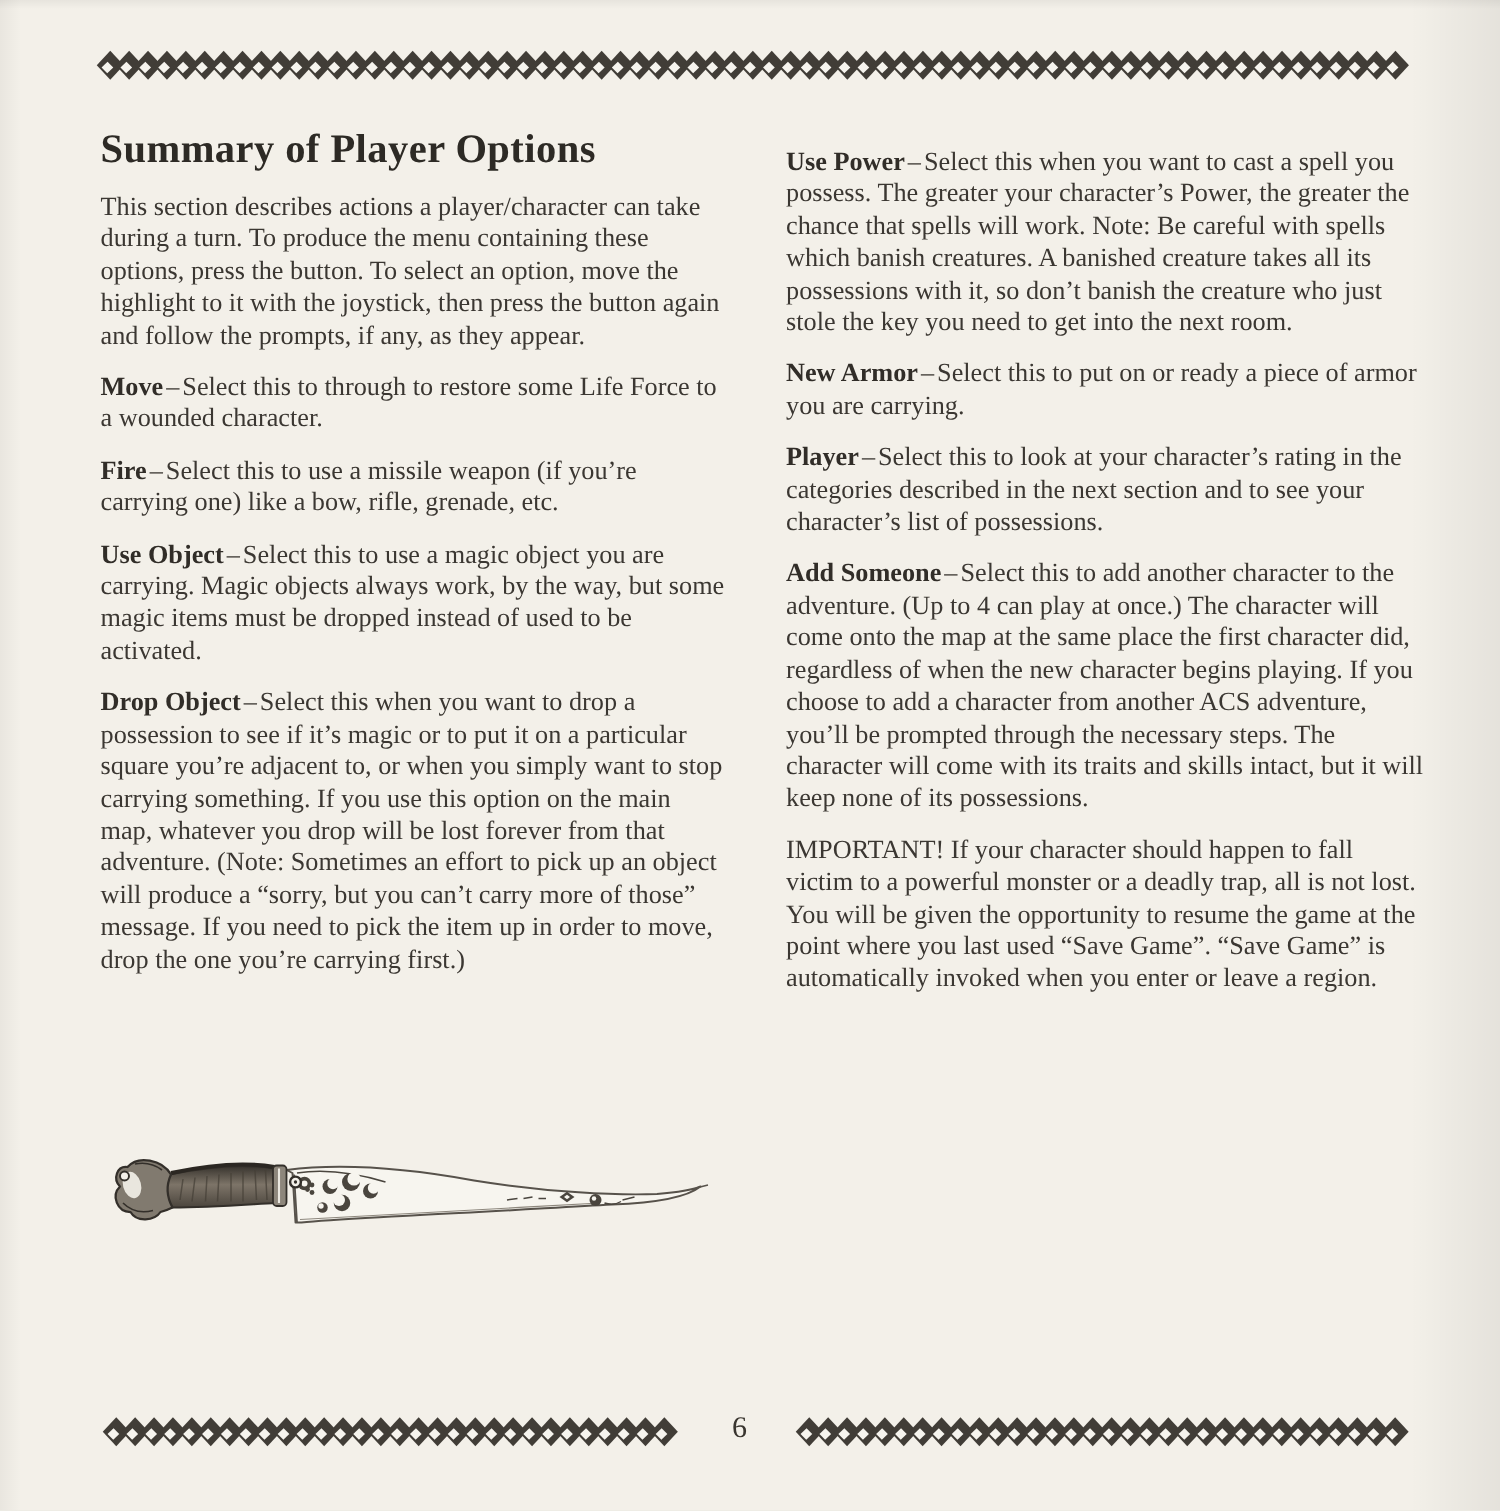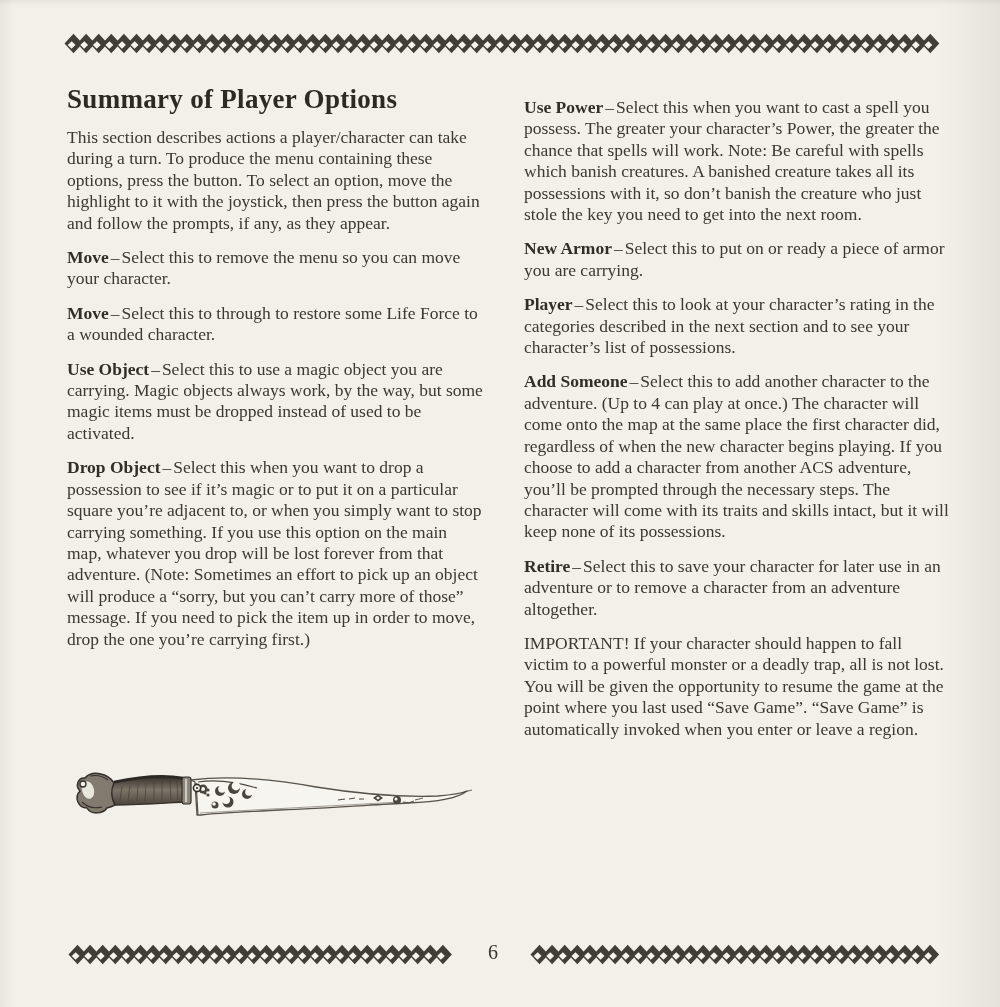--- a/index.html
+++ b/index.html
@@ -193,41 +193,40 @@
         <polygon points="857.300000000001,10.5 866.300000000001,0.8 875.300000000001,10.5 866.300000000001,20.2" fill="#413d37"></polygon>
         <polygon points="860.500000000001,12 864.500000000001,8.2 868.300000000001,12 864.300000000001,15.8" fill="#f6f4ee"></polygon>
       </svg>
     </div>
 
   <h1 class="page-title">Summary of Player Options</h1>
 
   <div class="col" id="col-left">
     <p>This section describes actions a player/character can take during a turn. To produce the menu containing these options, press the button. To select an option, move the highlight to it with the joystick, then press the button again and follow the prompts, if any, as they appear.</p>
 
-    <p><b class="term">Move</b><span class="dash">–</span><span>Select this to remove the menu so you can move your character.</span></p>
 
     <p><b class="term">Move</b><span class="dash">–</span><span>Select this to through to restore some Life Force to a wounded character.</span></p>
 
+    <p><b class="term">Fire</b><span class="dash">–</span><span>Select this to use a missile weapon (if you’re carrying one) like a bow, rifle, grenade, etc.</span></p>
 
     <p><b class="term">Use Object</b><span class="dash">–</span><span>Select this to use a magic object you are carrying. Magic objects always work, by the way, but some magic items must be dropped instead of used to be activated.</span></p>
 
     <p><b class="term">Drop Object</b><span class="dash">–</span><span>Select this when you want to drop a possession to see if it’s magic or to put it on a particular square you’re adjacent to, or when you simply want to stop carrying something. If you use this option on the main map, whatever you drop will be lost forever from that adventure. (Note: Sometimes an effort to pick up an object will produce a “sorry, but you can’t carry more of those” message. If you need to pick the item up in order to move, drop the one you’re carrying first.)</span></p>
   </div>
 
   <div class="col" id="col-right">
     <p><b class="term">Use Power</b><span class="dash">–</span><span>Select this when you want to cast a spell you possess. The greater your character’s Power, the greater the chance that spells will work. Note: Be careful with spells which banish creatures. A banished creature takes all its possessions with it, so don’t banish the creature who just stole the key you need to get into the next room.</span></p>
 
 
     <p><b class="term">New Armor</b><span class="dash">–</span><span>Select this to put on or ready a piece of armor you are carrying.</span></p>
 
     <p><b class="term">Player</b><span class="dash">–</span><span>Select this to look at your character’s rating in the categories described in the next section and to see your character’s list of possessions.</span></p>
 
     <p><b class="term">Add Someone</b><span class="dash">–</span><span>Select this to add another character to the adventure. (Up to 4 can play at once.) The character will come onto the map at the same place the first character did, regardless of when the new character begins playing. If you choose to add a character from another ACS adventure, you’ll be prompted through the necessary steps. The character will come with its traits and skills intact, but it will keep none of its possessions.</span></p>
 
-    <p><b class="term">Retire</b><span class="dash">–</span><span>Select this to save your character for later use in an adventure or to remove a character from an adventure altogether.</span></p>
 
 
     <p>IMPORTANT! If your character should happen to fall victim to a powerful monster or a deadly trap, all is not lost. You will be given the opportunity to resume the game at the point where you last used “Save Game”. “Save Game” is automatically invoked when you enter or leave a region.</p>
   </div>
 
   <div class="knife">
     <svg viewBox="0 0 404 104" xmlns="http://www.w3.org/2000/svg">
 
       <path d="M121,20 C160,15 202,19 246,27 C296,35 341,37 368,36 C380,35 390,34 397,31
                C387,39 366,42 338,43 C300,45 255,48 210,50 C175,52 148,53 131,55 L127,55 L125,22 Z" fill="#f7f5ef" stroke="#57524b" stroke-width="1.3" stroke-linejoin="round"></path>

